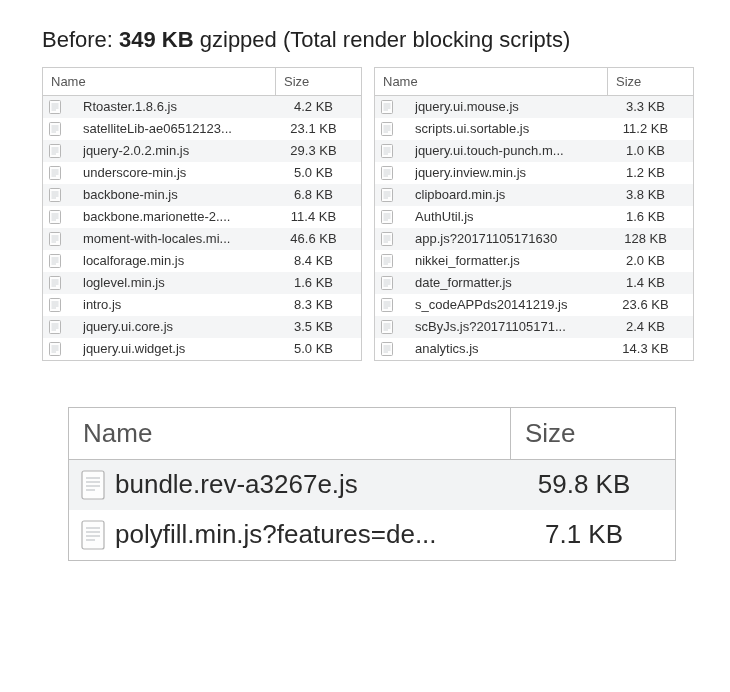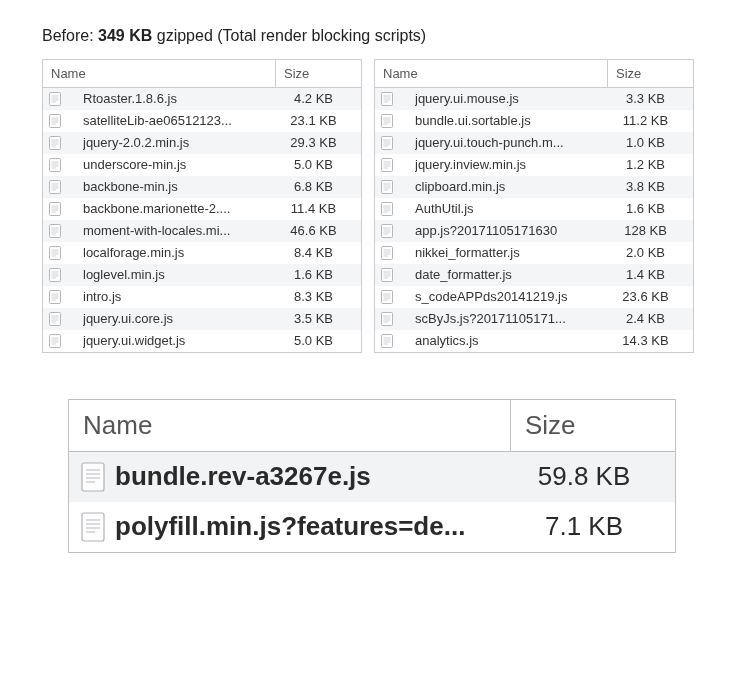--- a/index.html
+++ b/index.html
@@ -11,21 +11,21 @@
     color: #222;
     -webkit-font-smoothing: antialiased;
   }
   .page {
     width: 730px;
     padding: 26px 28px 40px 42px;
   }
 
   
   .heading {
-    font-size: 16px;
+    font-size: 22px;
     line-height: 1.3;
     color: #222;
     margin-bottom: 12px;
   }
   .heading .bold { font-weight: 700; }
 
   
   .before-tables {
     display: flex;
     gap: 12px;
@@ -130,21 +130,20 @@
     display: flex;
     align-items: center;
     gap: 10px;
     padding: 0 10px 0 12px;
     overflow: hidden;
     white-space: nowrap;
   }
   .after-table .cell-name .fname {
     overflow: hidden;
     text-overflow: ellipsis;
-    font-weight: bold;
   }
   .after-table .cell-size {
     width: 164px;
     padding-right: 18px;
     text-align: center;
     white-space: nowrap;
   }
   .file-icon-lg {
     width: 24px;
     height: 30px;
@@ -380,21 +379,21 @@
             <div class="cell-name">
               <span class="file-icon">
                 <svg viewBox="0 0 12 14" width="12" height="14">
   <rect x="0.5" y="0.5" width="11" height="13" rx="1" fill="#fdfdfd" stroke="#b7b7b7"></rect>
   <line x1="2.5" y1="4" x2="9.5" y2="4" stroke="#cfd3d6"></line>
   <line x1="2.5" y1="6" x2="9.5" y2="6" stroke="#cfd3d6"></line>
   <line x1="2.5" y1="8" x2="9.5" y2="8" stroke="#cfd3d6"></line>
   <line x1="2.5" y1="10" x2="7" y2="10" stroke="#cfd3d6"></line>
 </svg>
               </span>
-              <span class="fname">bundle.ui.sortable.js</span>
+              <span class="fname">scripts.ui.sortable.js</span>
             </div>
             <div class="cell-size">11.2 KB</div>
           </div>
           <div class="row">
             <div class="cell-name">
               <span class="file-icon">
                 <svg viewBox="0 0 12 14" width="12" height="14">
   <rect x="0.5" y="0.5" width="11" height="13" rx="1" fill="#fdfdfd" stroke="#b7b7b7"></rect>
   <line x1="2.5" y1="4" x2="9.5" y2="4" stroke="#cfd3d6"></line>
   <line x1="2.5" y1="6" x2="9.5" y2="6" stroke="#cfd3d6"></line>

